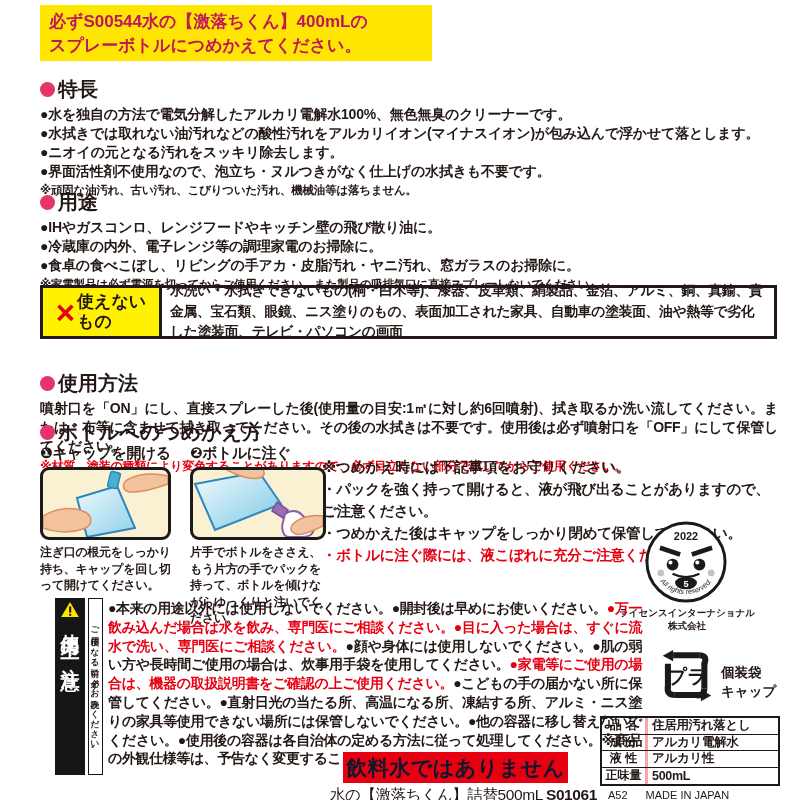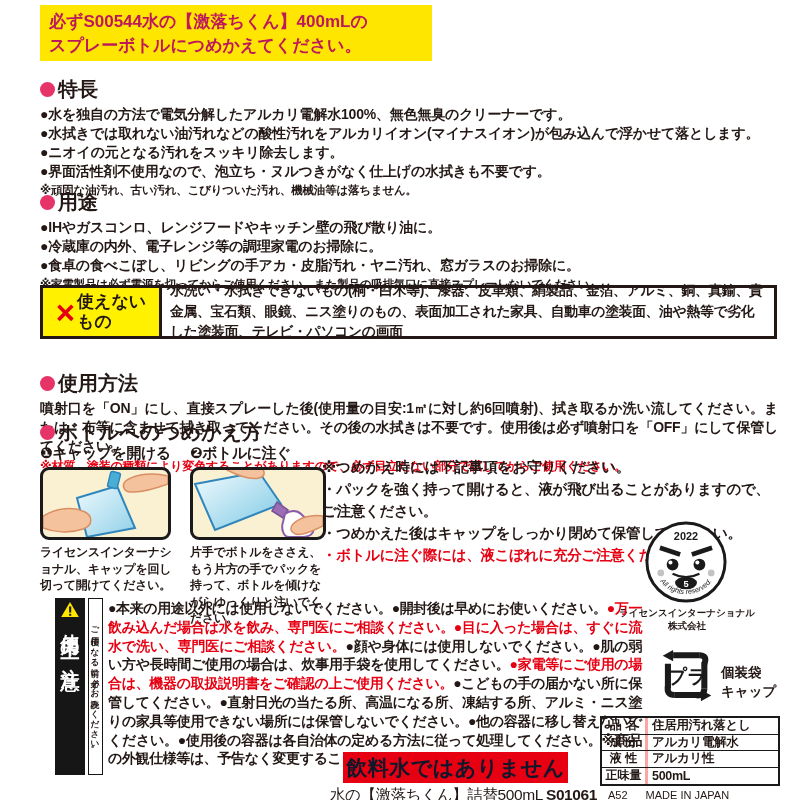--- a/index.html
+++ b/index.html
@@ -150,21 +150,21 @@
 
         <polygon points="34,28 74,16 92,58 44,67" fill="url(#pk1)" stroke="#2f86bd" stroke-width="2"></polygon>
 
         <rect x="66" y="2" width="10" height="16" rx="2" transform="rotate(14 71 10)" fill="#49aed6" stroke="#2f86bd" stroke-width="1.5"></rect>
 
         <path d="M0,46 C14,38 30,36 42,42 C50,46 50,56 40,59 C26,64 10,62 0,58 Z" fill="#f4c29c" stroke="#d98f63" stroke-width="1.5"></path>
 
         <path d="M125,6 C110,2 94,4 84,10 C78,14 80,22 88,22 C100,23 114,18 125,14 Z" fill="#f4c29c" stroke="#d98f63" stroke-width="1.5"></path>
       </svg>
     </div>
-    <div class="step-caption">ライセンスインターナショナル、キャップを回し切って開けてください。</div>
+    <div class="step-caption">注ぎ口の根元をしっかり持ち、キャップを回し切って開けてください。</div>
   </div>
 
   <div class="step" style="left:182px; top:444px;margin-left:8px;">
     <div class="step-label">❷ボトルに注ぐ</div>
     <div class="illus" style="width:136px;">
       <svg width="130" height="67" viewBox="0 0 130 67">
         <defs>
           <linearGradient id="pk2" x1="0" y1="0" x2="1" y2="1">
             <stop offset="0" stop-color="#f2fbfe"></stop>
               <stop offset="1" stop-color="#7cc8e4"></stop>

